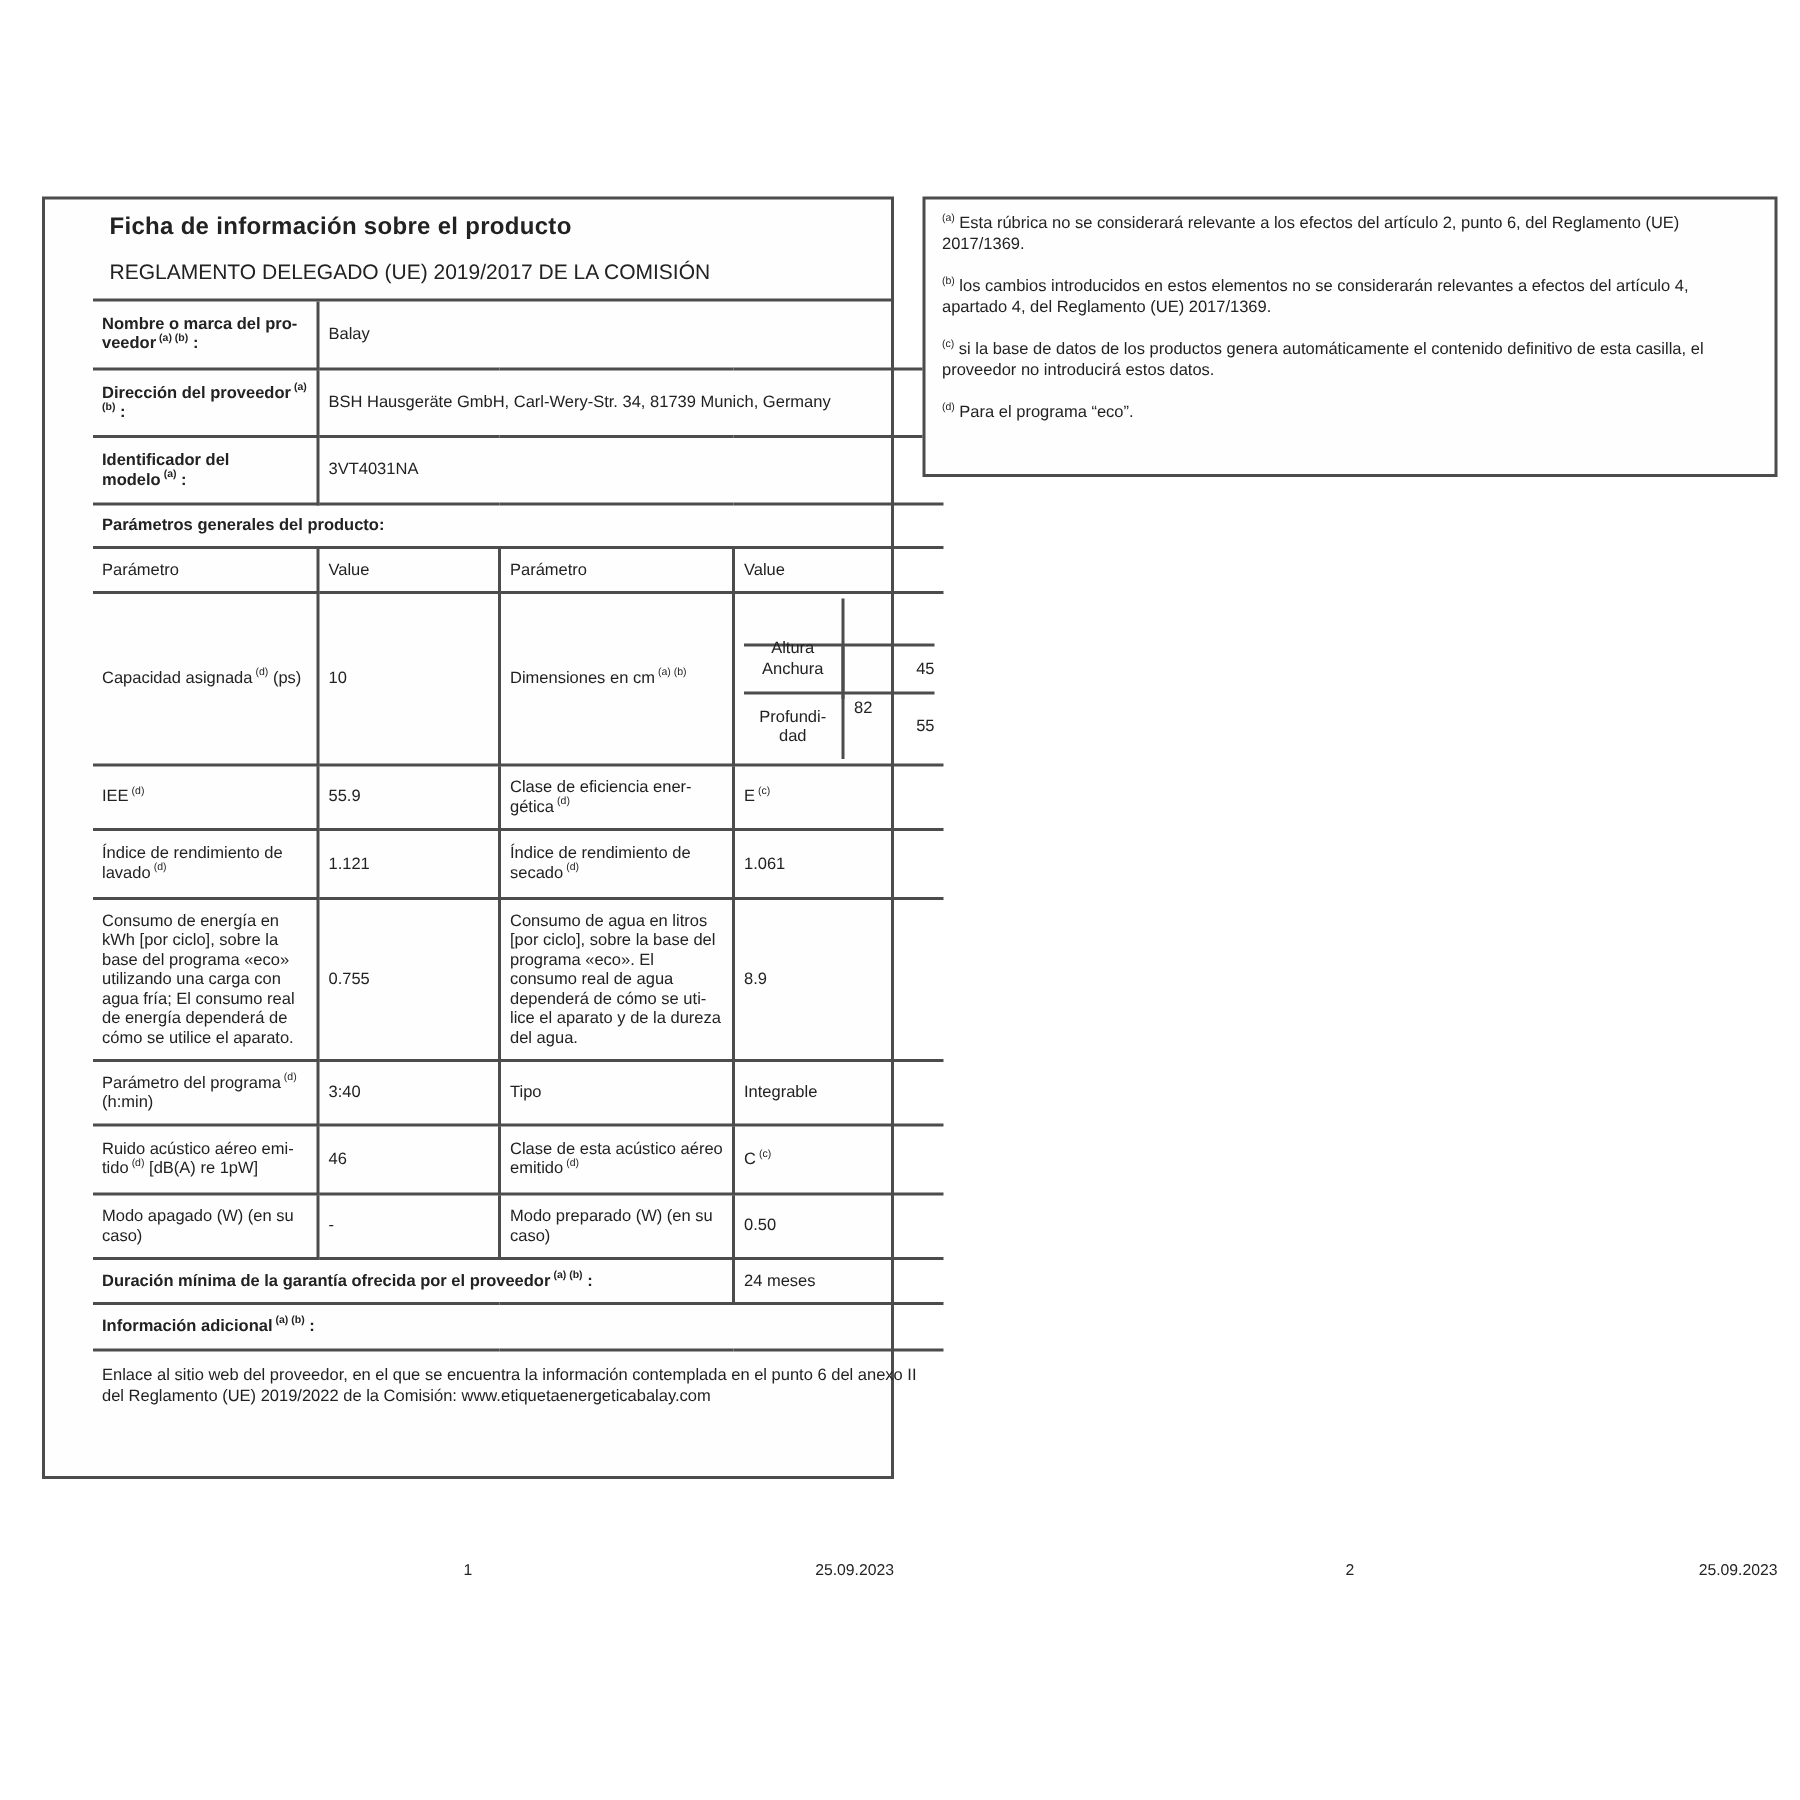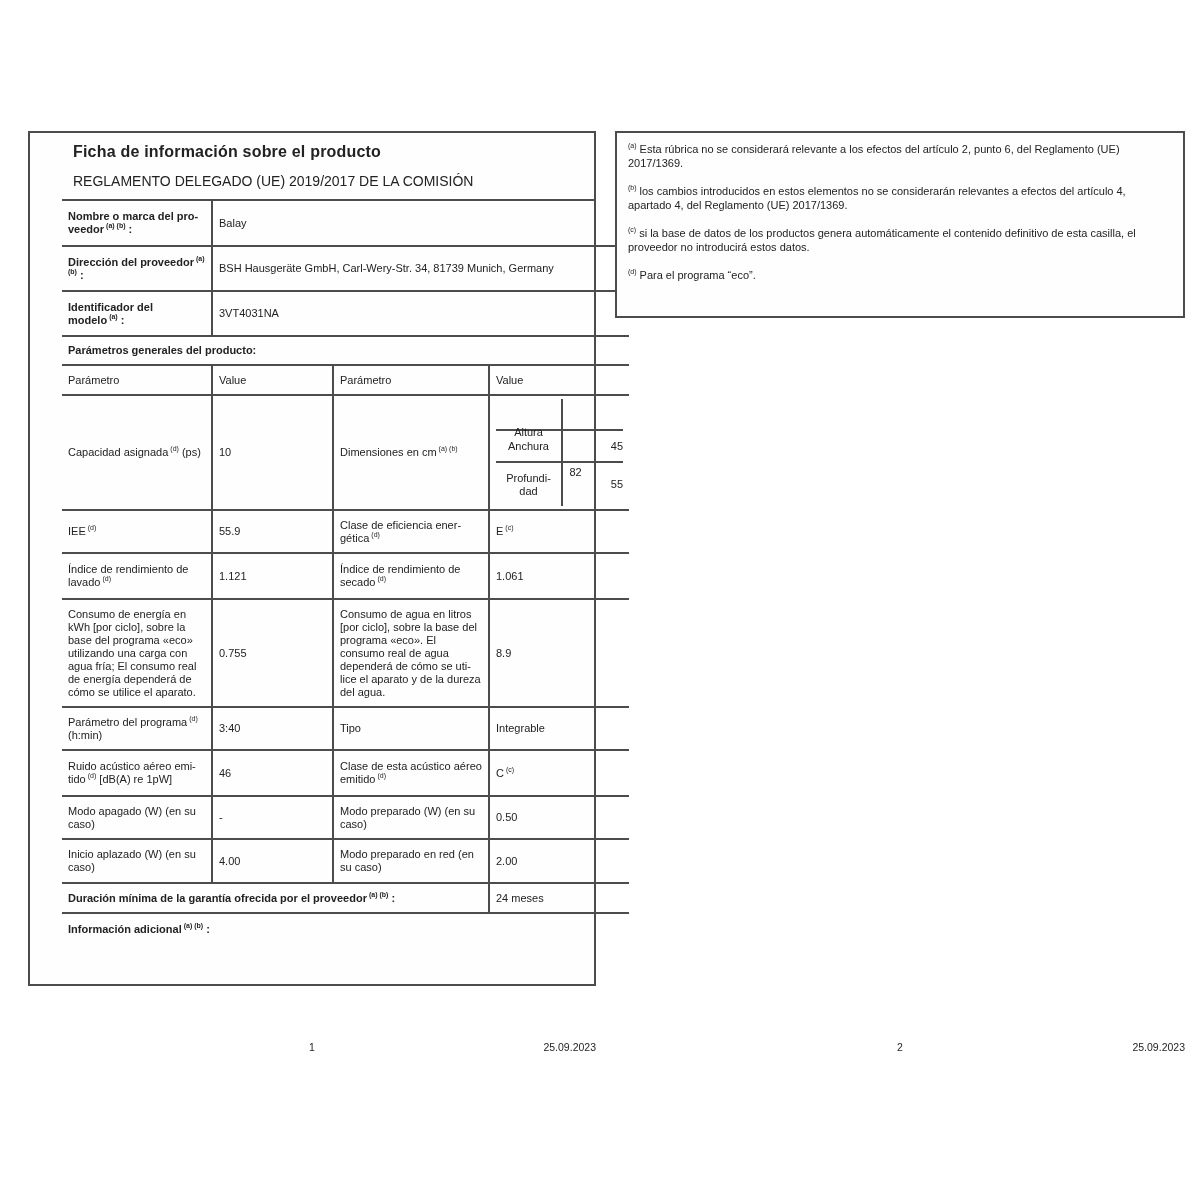--- a/index.html
+++ b/index.html
@@ -197,36 +197,33 @@
       <td class="center"><span>C</span><sup>(c)</sup></td>
     </tr>
 
     <tr style="height:43px">
       <td>Modo apagado (W) (en su caso)</td>
       <td class="center">-</td>
       <td>Modo preparado (W) (en su caso)</td>
       <td class="center"><span>0.50</span></td>
     </tr>
 
-    <tr style="height:44px">
-      <td>Inicio aplazado (W) (en su caso)</td>
-      <td class="center">4.00</td>
-      <td>Modo preparado en red (en su caso)</td>
-      <td class="center"><span>2.00</span></td>
-    </tr>
 
     <tr style="height:30px">
       <td class="b" colspan="3"><span>Duración mínima de la garantía ofrecida por el proveedor</span><sup>(a) (b)</sup><span> :</span></td>
       <td>24 meses</td>
     </tr>
 
     <tr style="height:31px">
       <td class="b" colspan="4"><span>Información adicional</span><sup>(a) (b)</sup><span> :</span></td>
     </tr>
 
+    <tr style="height:47px">
+      <td colspan="4" style="line-height:14px">Enlace al sitio web del proveedor, en el que se encuentra la información contemplada en el punto 6 del anexo II del Reglamento (UE) 2019/2022 de la Comisión: www.etiquetaenergeticabalay.com</td>
+    </tr>
   </tbody>
     </table>
 </div>
 
 <div class="page page-right">
   <p class="footnote"><sup>(a)</sup><span>Esta rúbrica no se considerará relevante a los efectos del artículo 2, punto 6, del Reglamento (UE) 2017/1369.</span></p>
   <p class="footnote"><sup>(b)</sup><span>los cambios introducidos en estos elementos no se considerarán relevantes a efectos del artículo 4, apartado 4, del Reglamento (UE) 2017/1369.</span></p>
   <p class="footnote"><sup>(c)</sup><span>si la base de datos de los productos genera automáticamente el contenido definitivo de esta casilla, el proveedor no introducirá estos datos.</span></p>
   <p class="footnote"><sup>(d)</sup><span>Para el programa “eco”.</span></p>
 </div>

